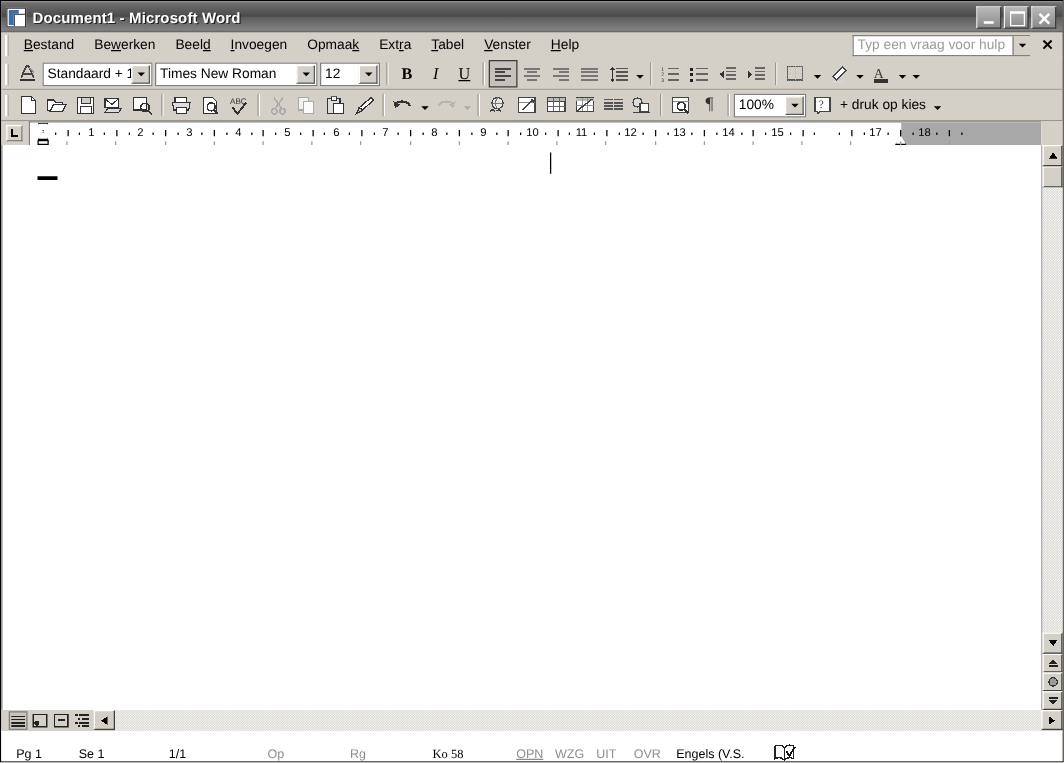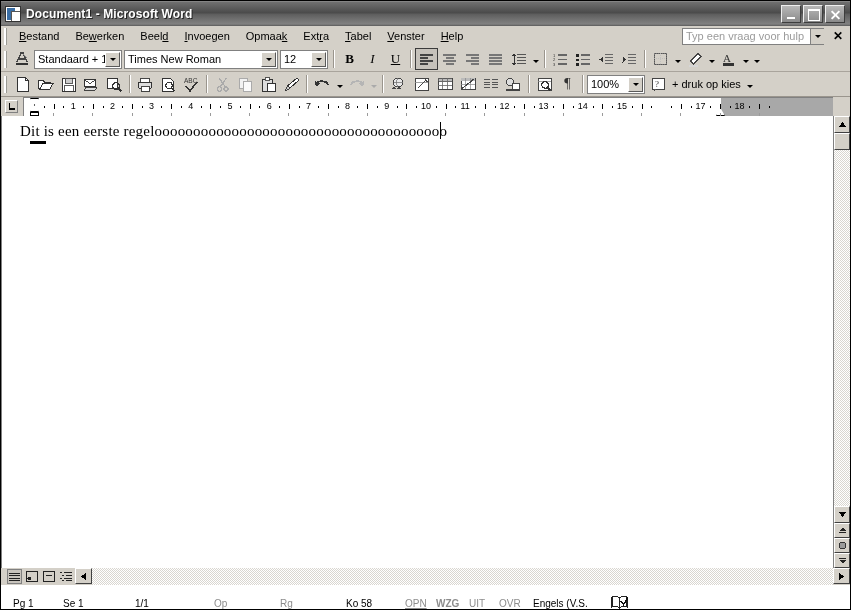--- a/index.html
+++ b/index.html
@@ -153,21 +153,21 @@
   }
   .combo .cb-arrow {
     position:absolute; right:1px; top:1px;
     width:15px; height:15px;
     background:#d4d0c8;
     border:1px solid #fff;
     border-right-color:#5a5a5a; border-bottom-color:#5a5a5a;
     display:flex; align-items:center; justify-content:center;
   }
   .combo-style { width:88px; }
-  .combo-font  { width:154px; }
+  .combo-font  { width:130px; }
   .combo-size  { width:48px; }
   .combo-zoom  { width:58px; }
   .zoomlabel { font-size:11px; padding:0 4px 0 2px; }
   svg { display:block; shape-rendering:crispEdges; }
 
   
   .ruler-row { flex:0 0 19px; display:flex; background:#d4d0c8; }
   .ruler-corner {
     width:22px; height:19px;
     display:flex; align-items:center; justify-content:center;
@@ -859,23 +859,20 @@
         <div style="position: absolute; bottom: 0px; width: 1px; height: 3px; background: rgb(154, 154, 154); left: 617px;"></div>
         <div style="position: absolute; bottom: 0px; width: 1px; height: 3px; background: rgb(154, 154, 154); left: 656px;"></div>
         <div style="position: absolute; bottom: 0px; width: 1px; height: 3px; background: rgb(154, 154, 154); left: 696px;"></div>
         <div style="position: absolute; bottom: 0px; width: 1px; height: 3px; background: rgb(154, 154, 154); left: 735px;"></div>
       </div>
     <div class="ruler-scroll-sp"></div>
   </div>
 
   <div class="workarea">
     <div class="page">
-      <div class="doc-line">
-        <span>Dit is een eerste regel</span><span>oooooooooooooooooooooooooooooooooooooo</span>
-      </div>
       <div class="caret"></div>
       <div class="sel-underline"></div>
     </div>
 
     <div class="vscroll">
       <div class="sb-btn">
         <svg width="7" height="5" viewBox="0 0 7 5">
             <path d="M3.5 0 L7 5 H0 Z" fill="#000"></path>
           </svg>
       </div>
@@ -959,23 +956,23 @@
       </div>
     </div>
   </div>
 
   <div class="statusbar">
     <div class="st-cell" style="width:58px;padding-left:8px;">Pg  1</div>
     <div class="st-cell" style="width:72px;">Se  1</div>
     <div class="st-cell" style="width:79px;">1/1</div>
     <div class="st-cell dim" style="width:66px;">Op</div>
     <div class="st-cell dim" style="width:66px;margin-top:12px;">Rg</div>
-    <div class="st-cell" style="width:59px;">Ko  58</div>
+    <div class="st-cell" style="width:67px;font-family:Liberation Serif, serif;">Ko  58</div>
     <div class="st-cell dim" style="width:31px;text-decoration:underline;">OPN</div>
-    <div class="st-cell dim" style="width:33px;font-weight:bold;">WZG</div>
+    <div class="st-cell dim" style="width:33px;">WZG</div>
     <div class="st-cell dim" style="width:30px;">UIT</div>
     <div class="st-cell dim" style="width:34px;">OVR</div>
     <div class="st-cell" style="width:68px;">Engels (V.S.</div>
     <div class="book-icon">
       <svg width="18" height="14" viewBox="0 0 18 14">
         <path d="M1 2 C4 0.5 7 1.5 8.5 3 V13 C7 11.5 4 10.5 1 12 Z" fill="#fff" stroke="#222" stroke-width="1.1"></path>
         <path d="M16 2 C13 0.5 10 1.5 8.5 3 V13 C10 11.5 13 10.5 16 12 Z" fill="#fff" stroke="#222" stroke-width="1.1"></path>
         <path d="M10 6 L12.5 9.5 L17 2.5" fill="none" stroke="#111" stroke-width="1.5"></path>
       </svg>
     </div>

